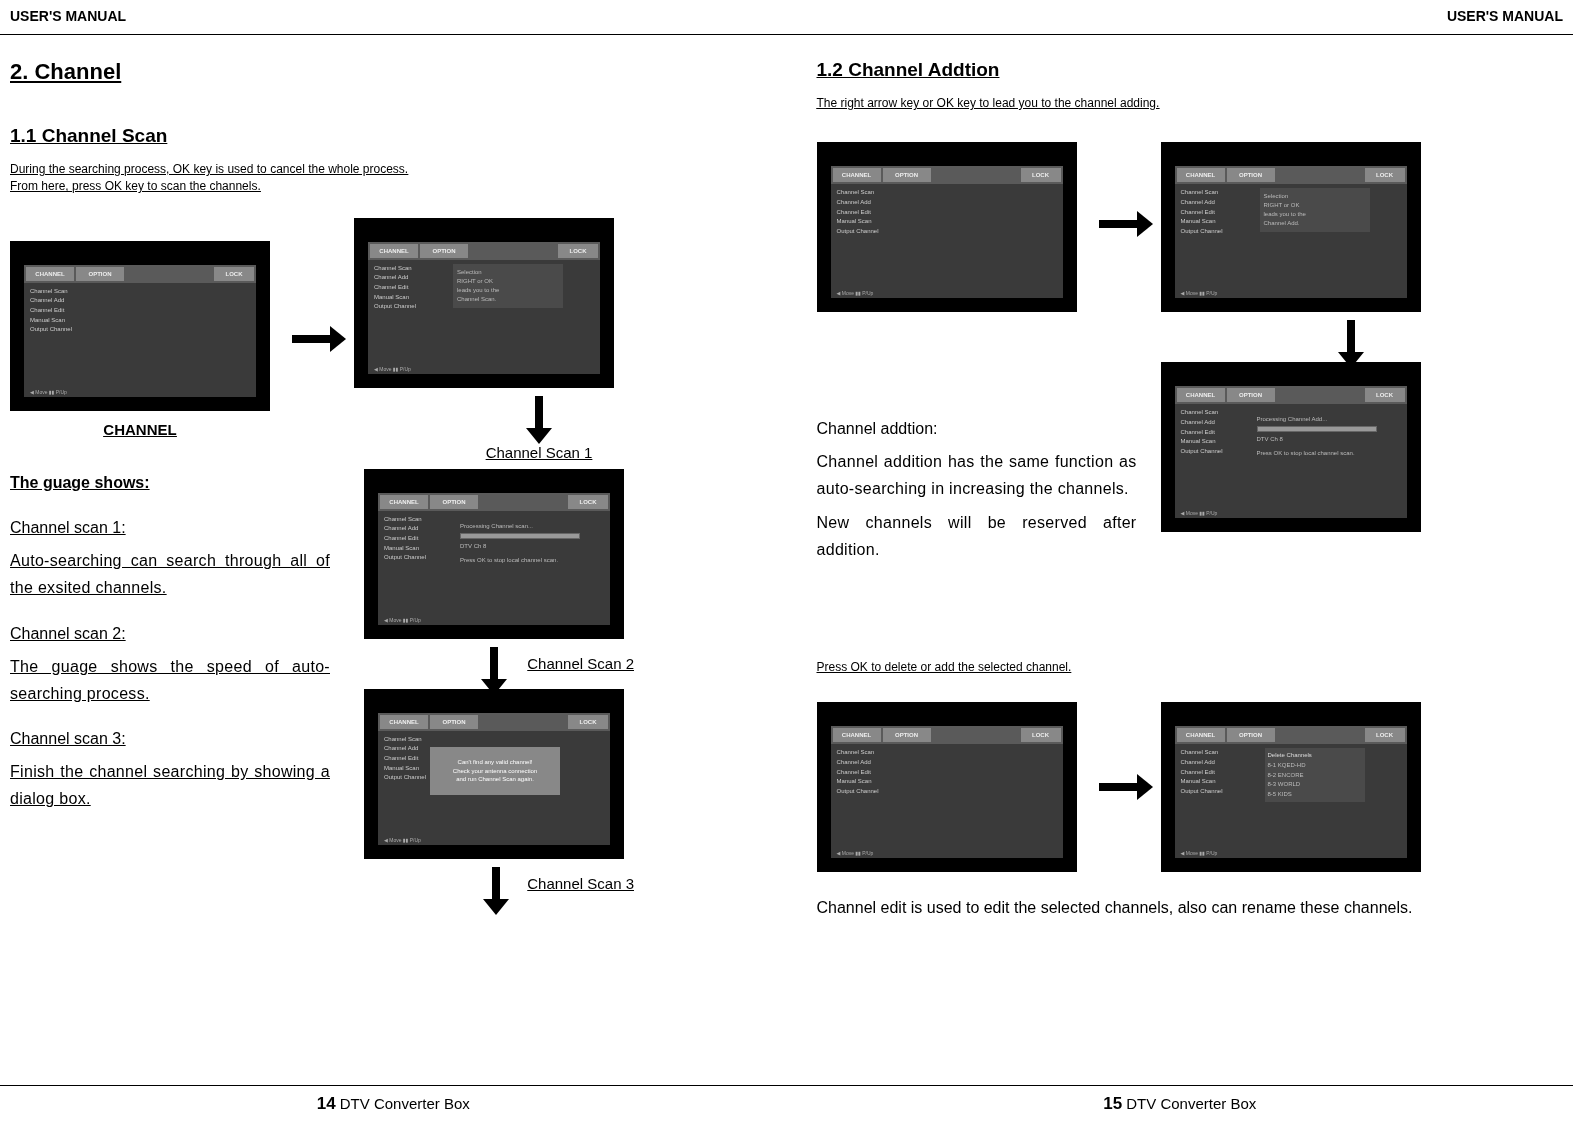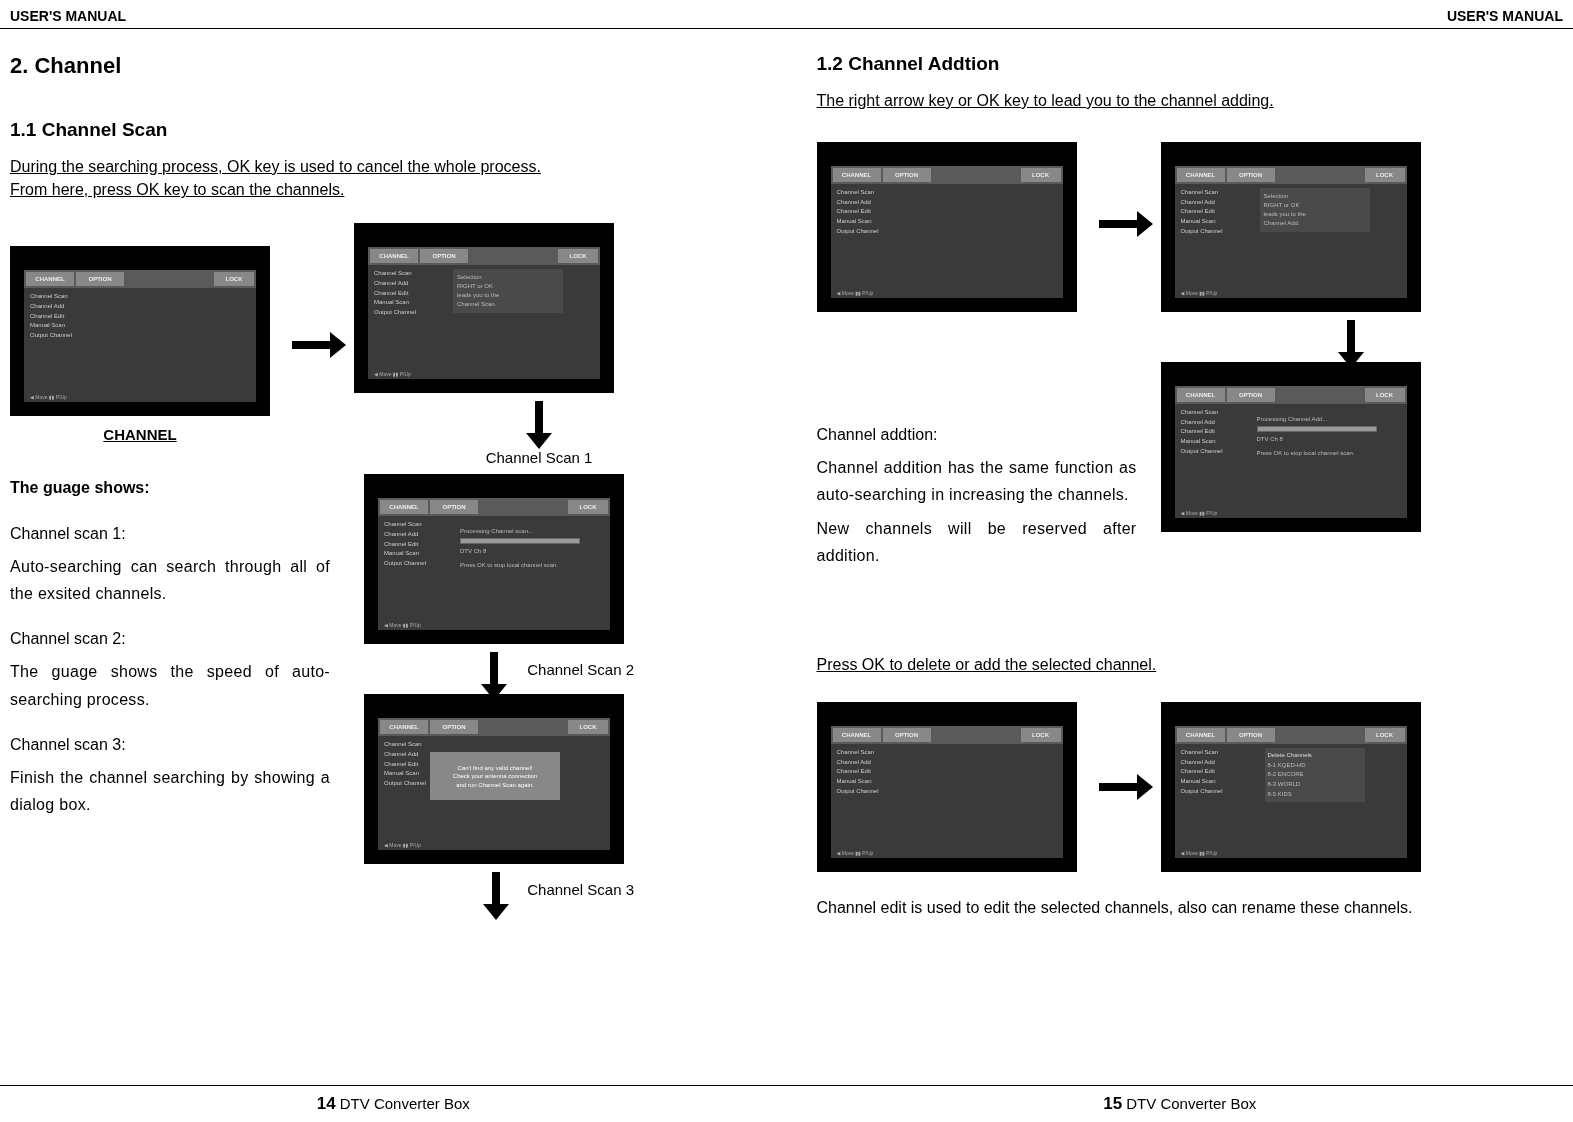--- a/index.html
+++ b/index.html
@@ -7,40 +7,41 @@
     font-family: Arial, Helvetica, sans-serif;
     background: #fff;
     color: #000;
     width: 1573px;
     height: 1122px;
     position: relative;
   }
   .page-header {
     display: flex;
     justify-content: space-between;
-    padding: 8px 10px 4px 10px;
+    padding: 8px 10px 10px 10px;
     font-size: 14px;
     font-weight: bold;
     border-bottom: 1.5px solid #000;
   }
   .page-body {
     display: flex;
     height: 1020px;
+    text-decoration: underline;
   }
   .col {
     width: 50%;
     padding: 24px 30px 10px 10px;
     position: relative;
   }
   .col-right { padding-left: 30px; }
   h1 { font-size: 22px; font-weight: bold; margin-bottom: 40px; }
   h2 { font-size: 19px; font-weight: bold; margin-bottom: 14px; }
   .intro {
     text-decoration: underline;
-    font-size: 16px;
+    font-size: 12px;
     line-height: 1.45;
     margin-bottom: 22px;
   }
   .body-text { font-size: 16px; line-height: 1.7; }
   .body-text p { margin-bottom: 6px; }
   .justify { text-align: justify; }
   .stretch { letter-spacing: 0.3px; }
   
   .osd {
     width: 260px; height: 170px;
@@ -379,21 +380,21 @@
               <div class="bar"></div>
               <div>DTV Ch 8</div>
               <div style="margin-top:8px;">Press OK to stop local channel scan.</div>
             </div>
             <div class="osd-foot">◀ Move  ▮▮ P/Up</div>
           </div>
         </div>
       </div>
     </div>
 
-    <div class="body-text justify" style="width:320px;position:absolute;top:392px;left:30px;">
+    <div class="body-text justify" style="width:320px;position:absolute;top:380px;left:30px;">
       <p>Channel addtion:</p>
       <p class="stretch">Channel addition has the same function as auto-searching in increasing the channels.</p>
       <p class="stretch">New channels will be reserved after addition.</p>
     </div>
 
     <div style="position:absolute;top:624px;left:30px;right:30px;">
       <div class="intro" style="margin-bottom:26px;">Press OK to delete or add the selected channel.</div>
 
       <div class="row">
         <div class="osd">

